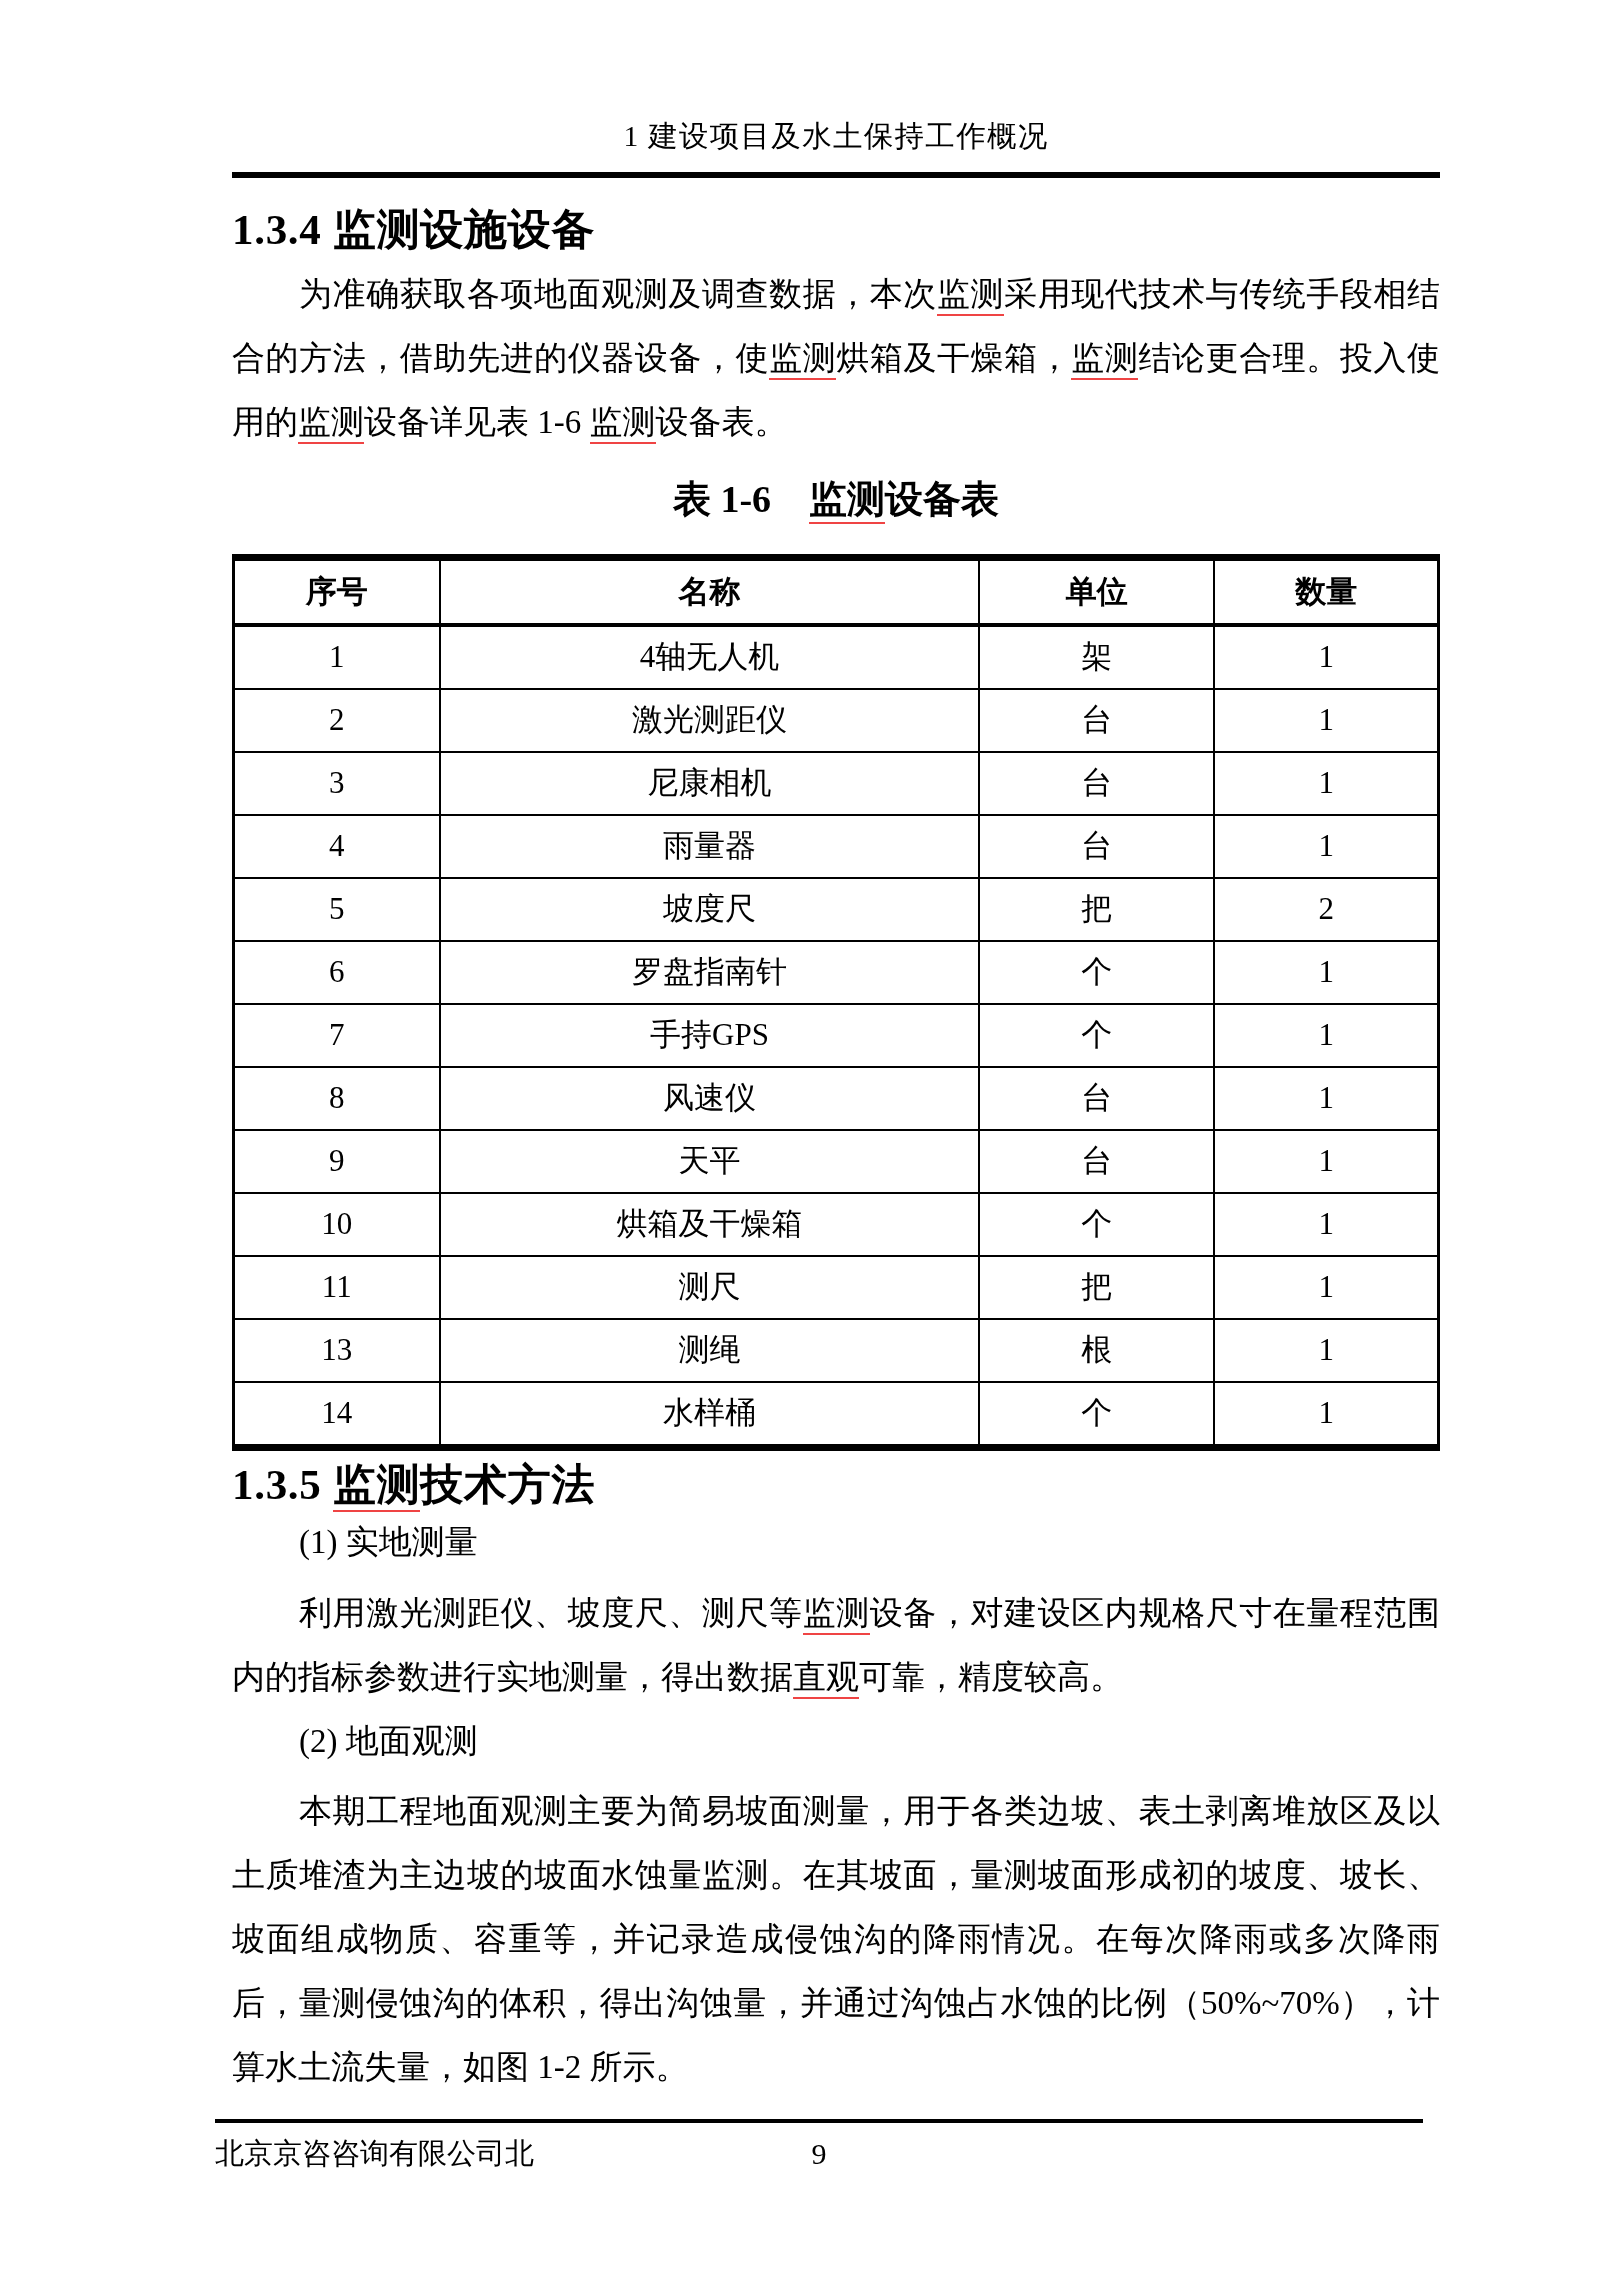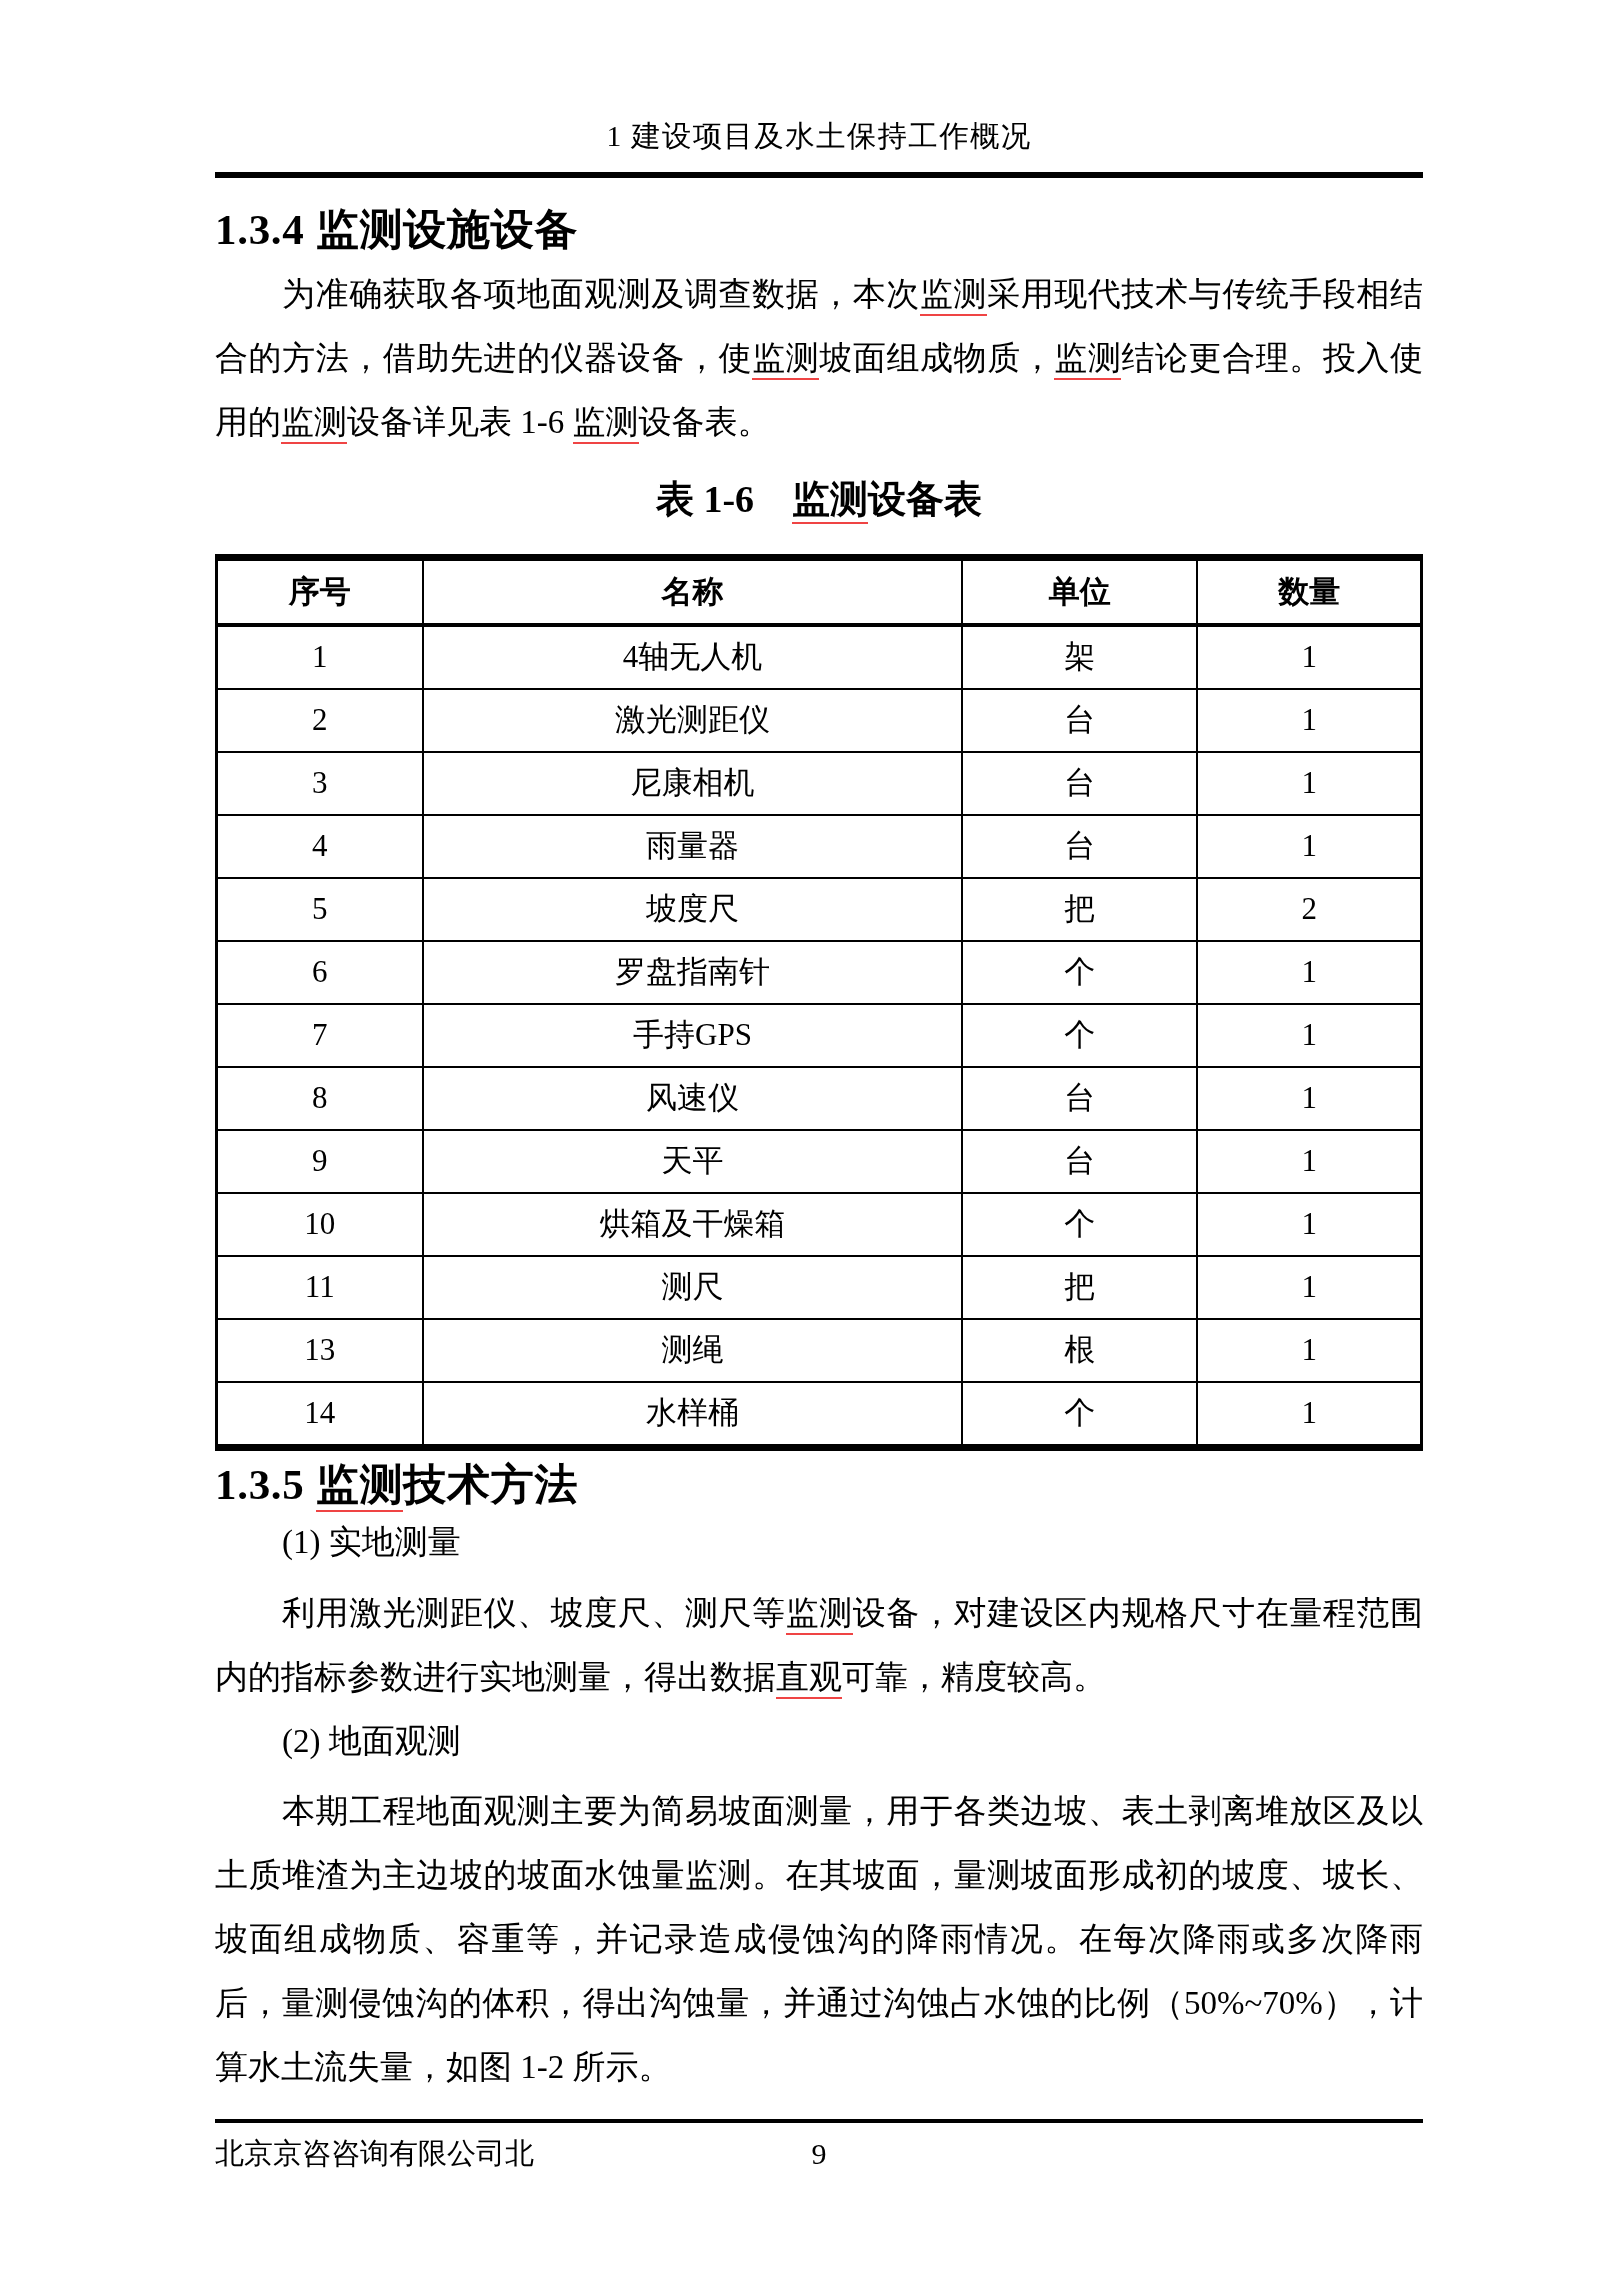--- a/index.html
+++ b/index.html
@@ -7,21 +7,21 @@
     width: 1623px;
     height: 2295px;
     background: #ffffff;
     color: #000000;
     font-family: "Liberation Serif", "DejaVu Serif", serif;
     position: relative;
     overflow: hidden;
   }
   .content {
     position: absolute;
-    left: 215px;
+    left: 232px;
     top: 0;
     width: 1208px;
   }
   .running-head {
     margin-top: 117px;
     text-align: center;
     font-size: 29.5px;
     line-height: 38px;
     letter-spacing: 1.3px;
   }
@@ -111,21 +111,21 @@
 
 <div class="page">
   <div class="content">
 
     <div class="running-head">1 建设项目及水土保持工作概况</div>
 
     <div class="head-rule"></div>
 
     <h2 class="h-sec">1.3.4 监测设施设备</h2>
 
-    <p class="body-para indent"><span>为准确获取各项地面观测及调查数据，本次</span><span class="u">监测</span><span>采用现代技术与传统手段相结合的方法，借助先进的仪器设备，使</span><span class="u">监测</span><span>坡面组成物质，</span><span class="u">监测</span><span>结论更合理。投入使用的</span><span class="u">监测</span><span>设备详见表 1-6 </span><span class="u">监测</span><span>设备表。</span></p>
+    <p class="body-para indent"><span>为准确获取各项地面观测及调查数据，本次</span><span class="u">监测</span><span>采用现代技术与传统手段相结合的方法，借助先进的仪器设备，使</span><span class="u">监测</span><span>烘箱及干燥箱，</span><span class="u">监测</span><span>结论更合理。投入使用的</span><span class="u">监测</span><span>设备详见表 1-6 </span><span class="u">监测</span><span>设备表。</span></p>
 
     <div class="table-caption"><span>表 1-6　</span><span class="u">监测</span><span>设备表</span></div>
 
     <table class="equip-table">
       <colgroup>
         <col style="width:17.1%">
         <col style="width:44.8%">
         <col style="width:19.5%">
         <col style="width:18.6%">
       </colgroup>

